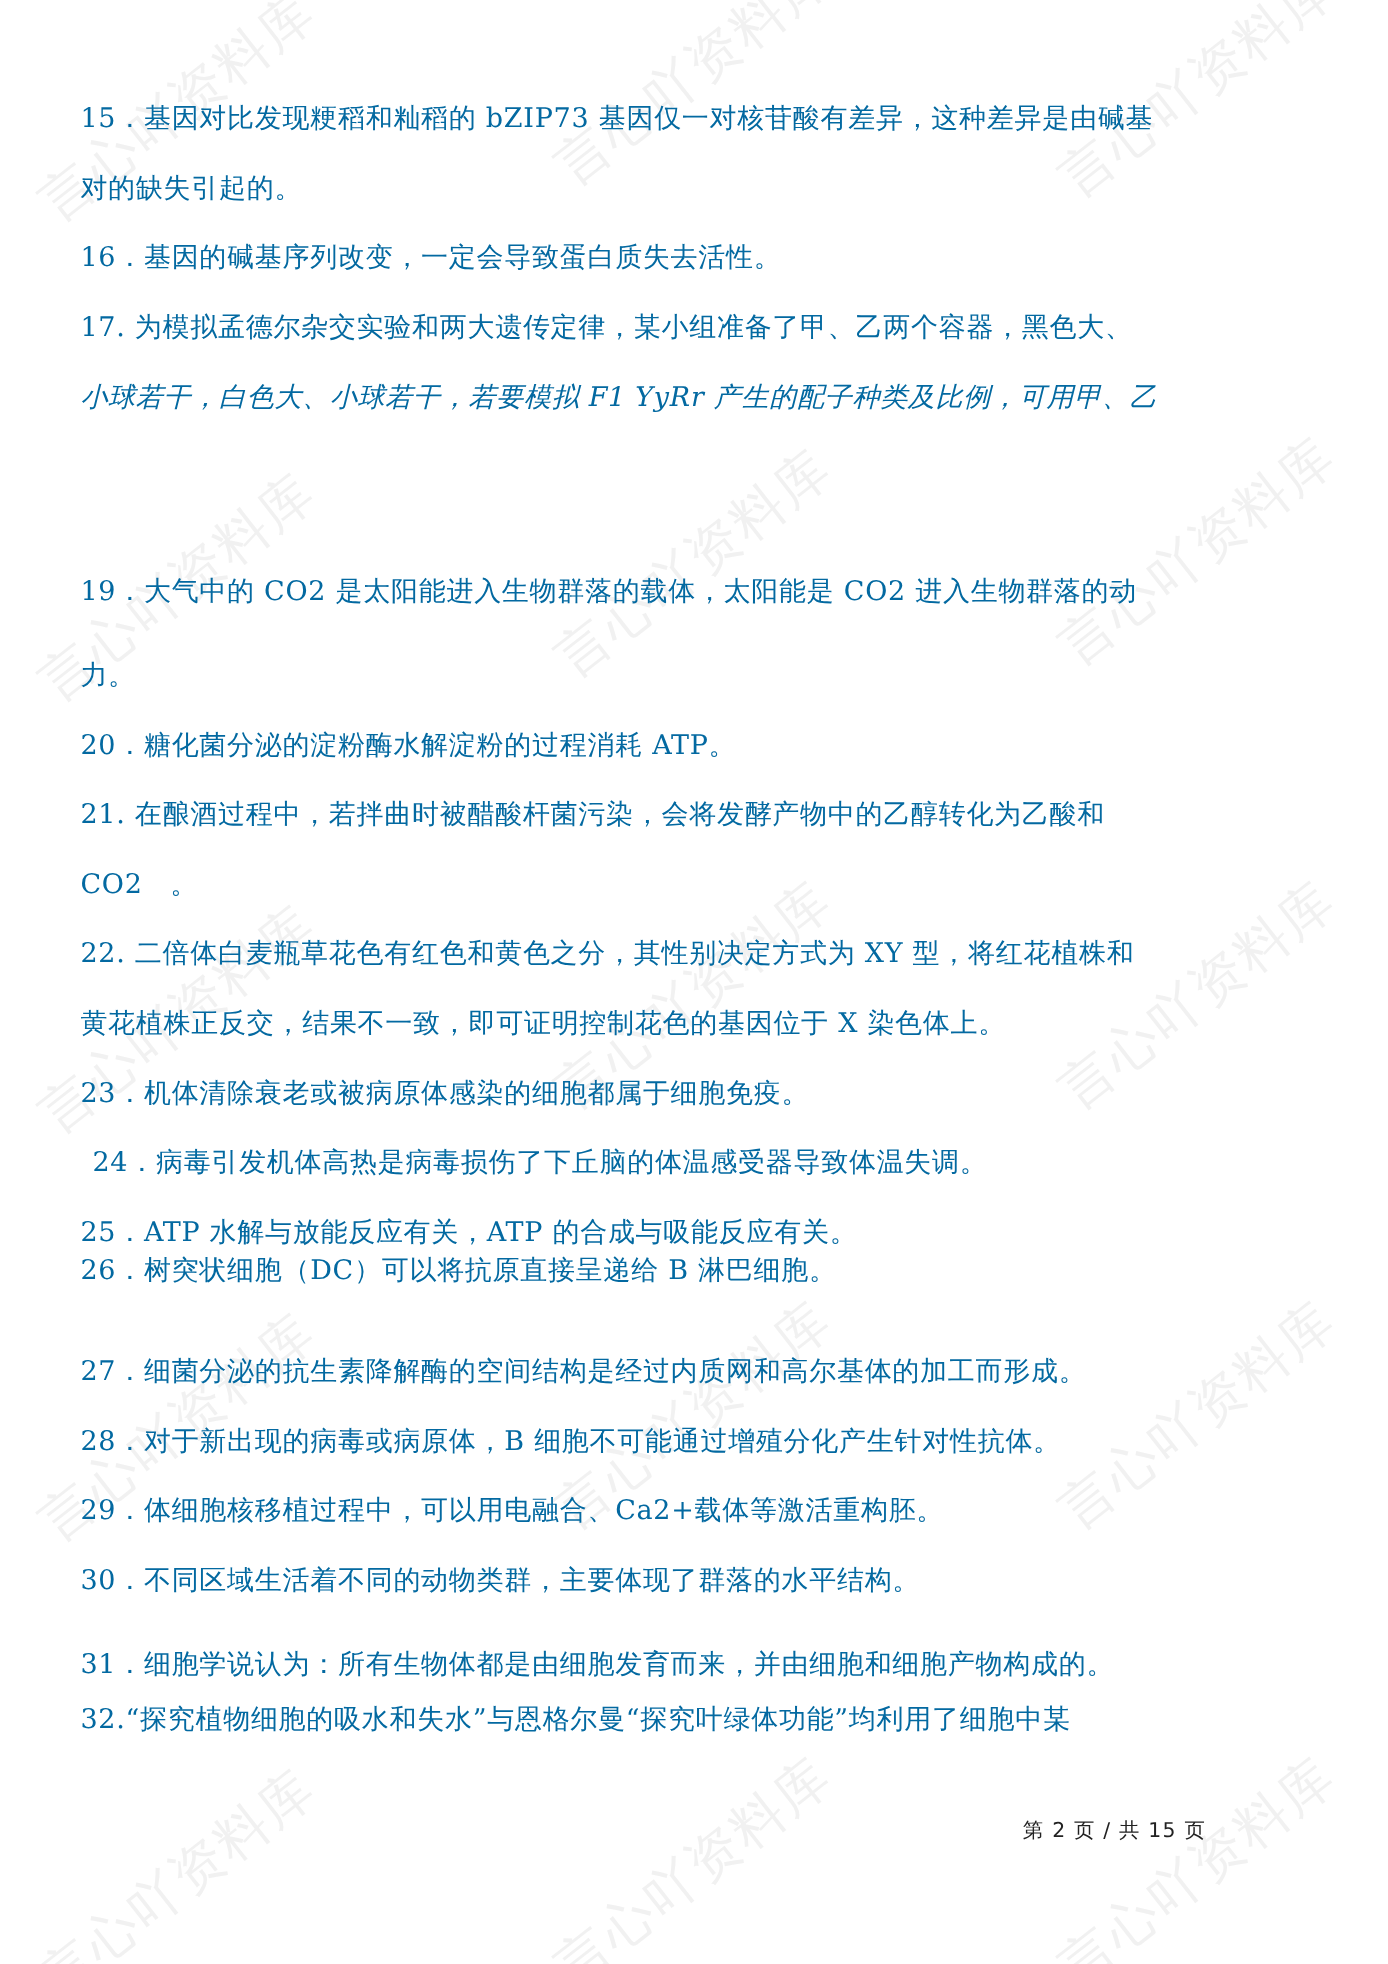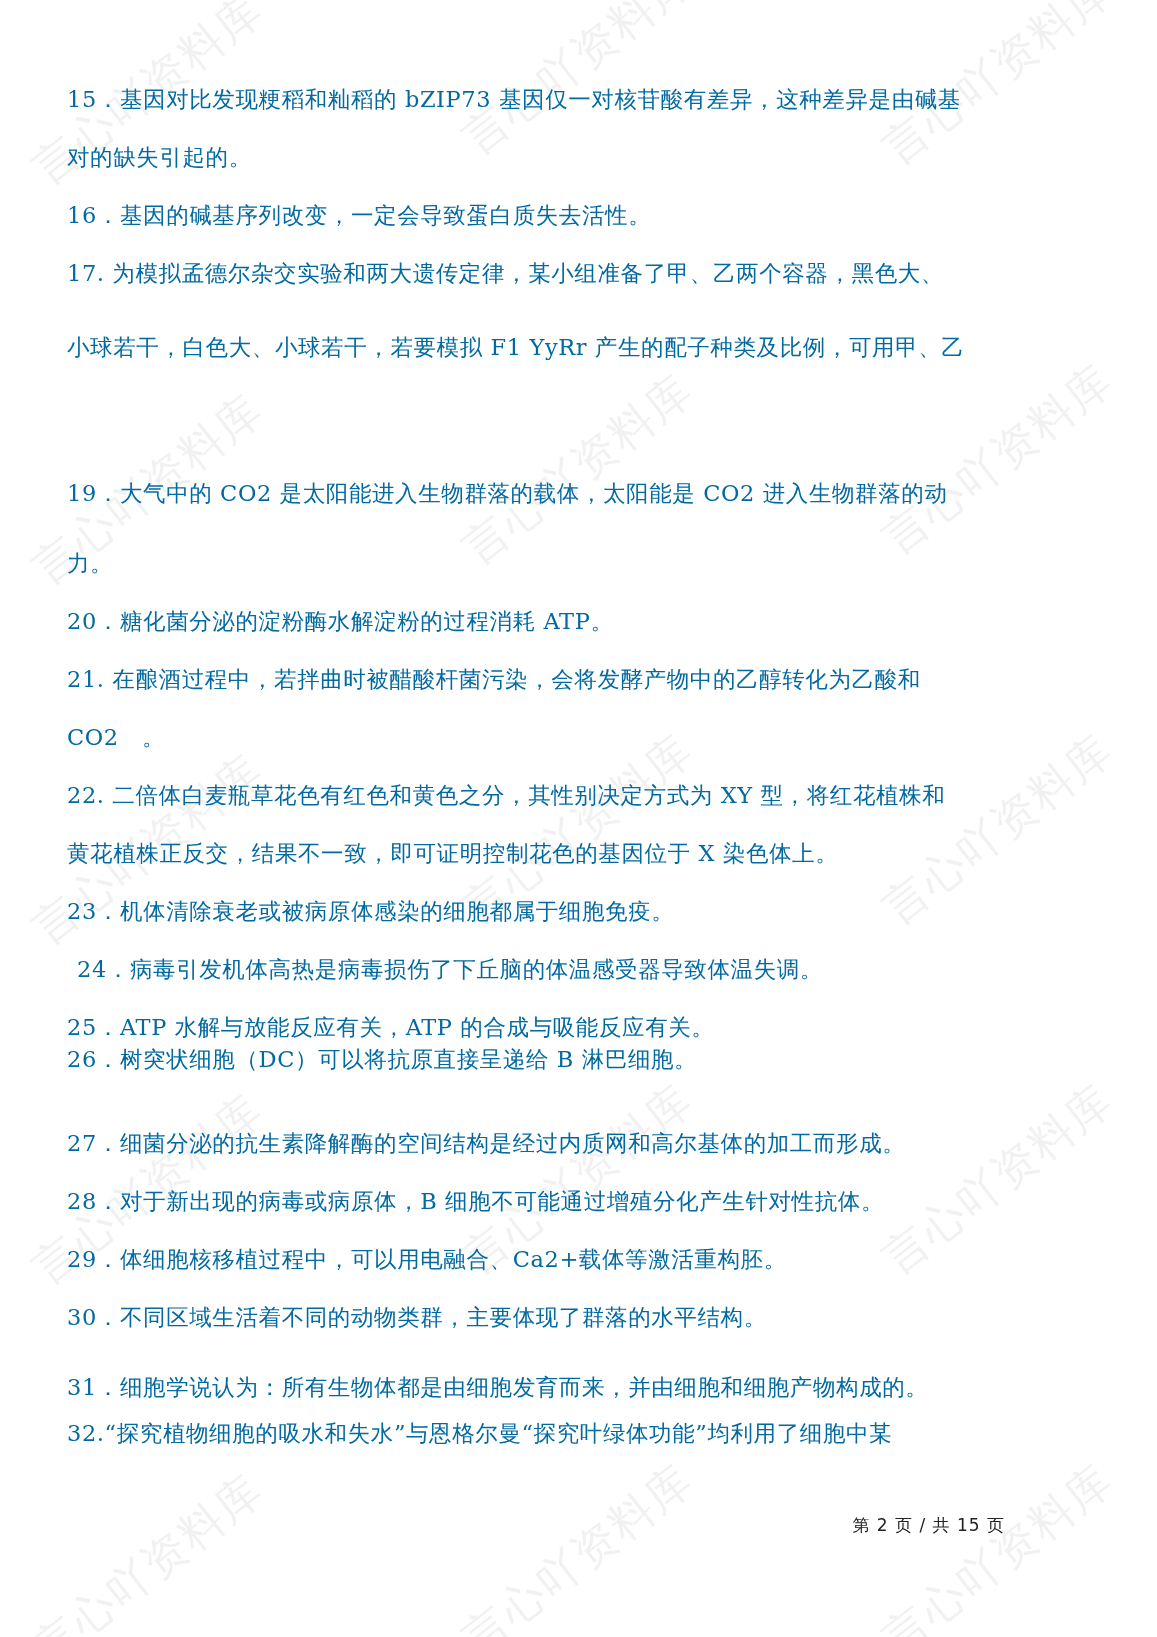--- a/index.html
+++ b/index.html
@@ -78,21 +78,21 @@
   <div class="wm" style="left:440px; top:1530px;">言心吖资料库</div>
   <div class="wm" style="left:860px; top:1530px;">言心吖资料库</div>
 </div>
 
 <div class="page" id="page">
   <div class="footer">第 2 页 / 共 15 页</div>
 <div class="line" style="top: 84px;">15．基因对比发现粳稻和籼稻的 bZIP73 基因仅一对核苷酸有差异，这种差异是由碱基</div>
     <div class="line" style="top: 142px;">对的缺失引起的。</div>
     <div class="line" style="top: 200px;">16．基因的碱基序列改变，一定会导致蛋白质失去活性。</div>
     <div class="line" style="top: 258px;">17. 为模拟孟德尔杂交实验和两大遗传定律，某小组准备了甲、乙两个容器，黑色大、</div>
-    <div class="line" style="top: 332px;">小球若干，白色大、小球若干，若要模拟 F1 YyRr 产生的配子种类及比例，可用甲、乙</div>
+    <div class="line" style="top: 316px; font-style: italic;">小球若干，白色大、小球若干，若要模拟 F1 YyRr 产生的配子种类及比例，可用甲、乙</div>
     <div class="line" style="top: 478px;">19．大气中的 CO2 是太阳能进入生物群落的载体，太阳能是 CO2 进入生物群落的动</div>
     <div class="line" style="top: 548px;">力。</div>
     <div class="line" style="top: 606px;">20．糖化菌分泌的淀粉酶水解淀粉的过程消耗 ATP。</div>
     <div class="line" style="top: 664px;">21. 在酿酒过程中，若拌曲时被醋酸杆菌污染，会将发酵产物中的乙醇转化为乙酸和</div>
     <div class="line" style="top: 722px;">CO2　。</div>
     <div class="line" style="top: 780px;">22. 二倍体白麦瓶草花色有红色和黄色之分，其性别决定方式为 XY 型，将红花植株和</div>
     <div class="line" style="top: 838px;">黄花植株正反交，结果不一致，即可证明控制花色的基因位于 X 染色体上。</div>
     <div class="line" style="top: 896px;">23．机体清除衰老或被病原体感染的细胞都属于细胞免疫。</div>
     <div class="line" style="top: 954px; margin-left: 10px;">24．病毒引发机体高热是病毒损伤了下丘脑的体温感受器导致体温失调。</div>
     <div class="line" style="top: 1012px;">25．ATP 水解与放能反应有关，ATP 的合成与吸能反应有关。</div>

